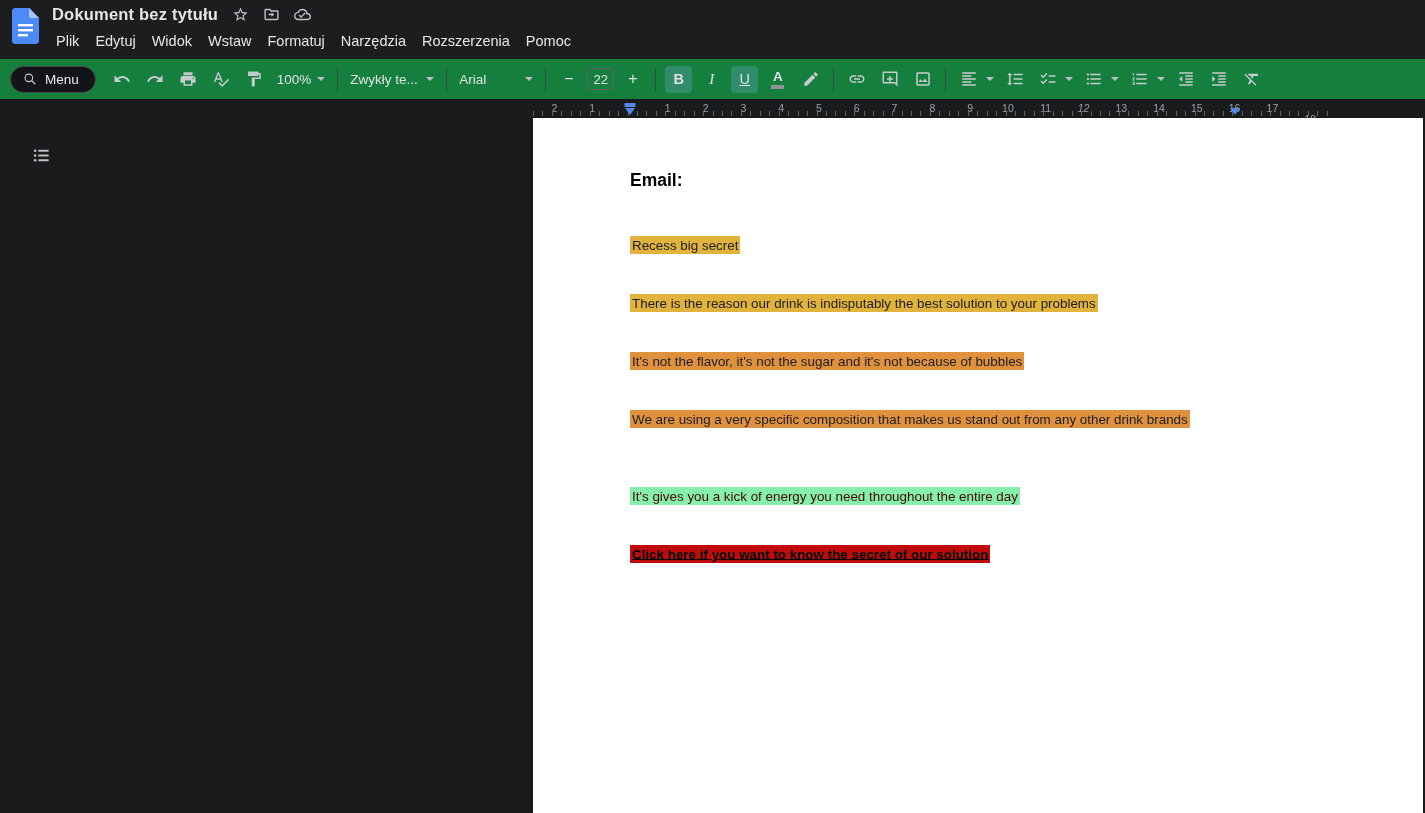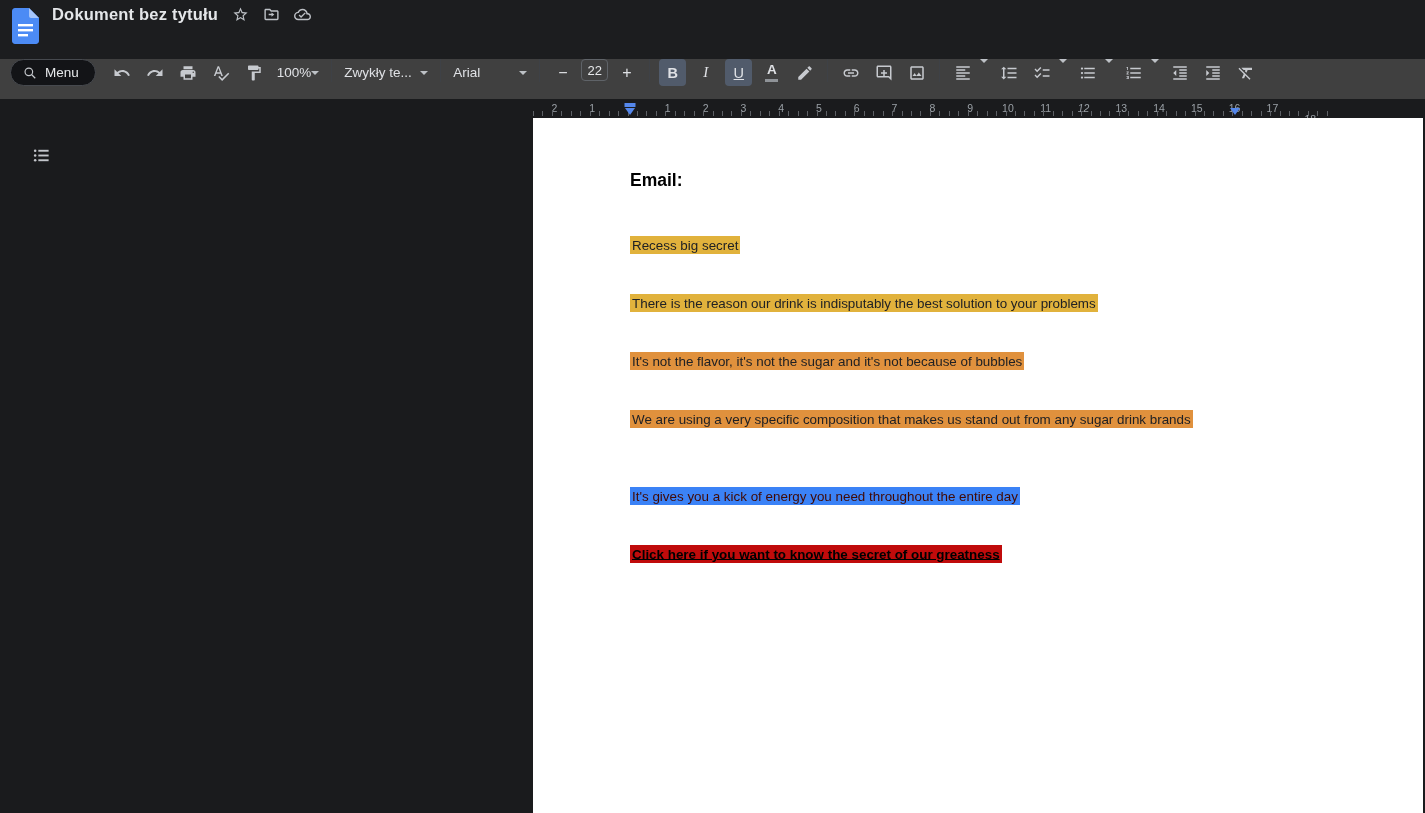--- a/index.html
+++ b/index.html
@@ -11,32 +11,32 @@
   .header { position:absolute; left:0; top:0; width:100%; height:59px; background:#1c1d1f; }
   .logo { position:absolute; left:12px; top:8px; width:27px; height:36px; }
   .title-row { position:absolute; left:52px; top:5px; display:flex; align-items:center; gap:14px; }
   .doc-title { font-size:16.5px; font-weight:700; color:#e4e6e9; letter-spacing:.2px; }
   .title-ico { width:17px; height:17px; color:#bdc1c6; display:flex; align-items:center; }
   .title-ico svg { width:17px; height:17px; fill:currentColor; }
   .menubar { position:absolute; left:48px; top:30px; display:flex; }
   .menu-item { color:#e4e6e9; font-size:14.5px; padding:3px 8px; border-radius:4px; cursor:default; }
 
   
-  .toolbar { position:absolute; left:0; top:59px; width:100%; height:40px; background:#404040;
-             display:flex; align-items:flex-start; padding:0 10px; }
+  .toolbar { position:absolute; left:0; top:59px; width:100%; height:40px; background:#15803d;
+             display:flex; align-items:center; padding:0 10px; }
   .pill { display:flex; align-items:center; gap:8px; height:27px; padding:0 16px 0 12px;
           background:#131417; border:1px solid #46494e; border-radius:15px; margin-right:10px; }
   .pill .lbl { color:#e6e8ea; font-size:13.5px; }
   .pill svg { width:14px; height:14px; stroke:#c6c9cd; fill:none; stroke-width:2; }
   .tbtn { min-width:27px; height:27px; border-radius:4px; display:flex; align-items:center;
           justify-content:center; margin:0 3px; color:#c7cacf; cursor:default; }
   .tbtn svg { width:18px; height:18px; fill:currentColor; }
   .tbtn.active { background:rgba(138,180,248,0.24); color:#dbe6fb; }
   .tsep { width:1px; height:23px; background:#3e4146; margin:0 6px; }
-  .tdrop { display:flex; align-items:center; gap:0; padding:0 6px; height:27px; border-radius:4px; }
+  .tdrop { display:flex; align-items:center; gap:6px; padding:0 6px; height:27px; border-radius:4px; }
   .tdrop .lbl { color:#dfe1e5; font-size:13.5px; }
   .caret { width:0; height:0; border-left:4px solid transparent; border-right:4px solid transparent;
            border-top:4.5px solid #bdc1c6; }
   .fontsize-box { width:27px; height:22px; border:1px solid #5f6368; border-radius:4px;
                   color:#e6e8ea; font-size:13px; display:flex; align-items:center; justify-content:center;
                   margin:0 2px; }
   .glyph { font-size:14.5px; color:#dfe1e5; }
   .b-glyph { font-weight:800; }
   .i-glyph { font-style:italic; font-family:"Liberation Serif", serif; font-size:15px; }
   .u-glyph { text-decoration:underline; }
@@ -92,20 +92,31 @@
         <svg viewBox="0 0 24 24">
             <path d="M20 6h-8l-2-2H4c-1.1 0-2 .9-2 2v12c0 1.1.9 2 2 2h16c1.1 0 2-.9 2-2V8c0-1.1-.9-2-2-2zm0 12H4V6h5.17l2 2H20v10zm-8-3v-2H8v-2h4V9l4 3-4 3z"></path>
           </svg>
       </span>
       <span class="title-ico">
         <svg viewBox="0 0 24 24">
             <path d="M19.35 10.04C18.67 6.59 15.64 4 12 4 9.11 4 6.6 5.64 5.35 8.04 2.34 8.36 0 10.91 0 14c0 3.31 2.69 6 6 6h13c2.76 0 5-2.24 5-5 0-2.64-2.05-4.78-4.65-4.96zM19 18H6c-2.21 0-4-1.79-4-4s1.79-4 4-4h.71C7.37 7.69 9.48 6 12 6c3.04 0 5.5 2.46 5.5 5.5v.5H19c1.66 0 3 1.34 3 3s-1.34 3-3 3zm-9-1l-3.5-3.5 1.41-1.41L10 14.17 15.18 9l1.41 1.41L10 17z"></path>
           </svg>
       </span>
     </div>
+    <div class="menubar">
+
+    <span class="menu-item">Plik</span>
+        <span class="menu-item">Edytuj</span>
+        <span class="menu-item">Widok</span>
+        <span class="menu-item">Wstaw</span>
+        <span class="menu-item">Formatuj</span>
+        <span class="menu-item">Narzędzia</span>
+        <span class="menu-item">Rozszerzenia</span>
+        <span class="menu-item">Pomoc</span>
+      </div>
   </div>
 
   <div class="toolbar">
     <div class="pill">
       <svg viewBox="0 0 24 24">
           <circle cx="10" cy="10" r="6.5"></circle>
           <line x1="15" y1="15" x2="21" y2="21"></line>
         </svg>
       <span class="lbl">Menu</span>
     </div>
@@ -307,27 +318,27 @@
 
           <p class="doc-para" style="top: 175px;">
             <span class="hl" style="background-color: rgb(225, 178, 60); color: rgb(32, 33, 36);">There is the reason our drink is indisputably the best solution to your problems</span>
           </p>
 
           <p class="doc-para" style="top: 233px;">
             <span class="hl" style="background-color: rgb(224, 145, 61); color: rgb(32, 33, 36);">It's not the flavor, it's not the sugar and it's not because of bubbles</span>
           </p>
 
           <p class="doc-para" style="top: 291px; width: 566px;">
-            <span class="hl" style="background-color: rgb(224, 145, 61); color: rgb(32, 33, 36);">We are using a very specific composition that makes us stand out from any sugar drink brands</span>
+            <span class="hl" style="background-color: rgb(224, 145, 61); color: rgb(32, 33, 36);">We are using a very specific composition that makes us stand out from any other drink brands</span>
           </p>
 
           <p class="doc-para" style="top: 368px;">
-            <span class="hl" style="background-color: #3b82f6; color: rgb(65, 10, 4);">It's gives you a kick of energy you need throughout the entire day</span>
+            <span class="hl" style="background-color: #86efac; color: rgb(65, 10, 4);">It's gives you a kick of energy you need throughout the entire day</span>
           </p>
 
           <p class="doc-para" style="top: 426px;">
-            <span class="hl" style="background-color: rgb(192, 11, 11); color: rgb(0, 0, 0); font-weight: 700; text-decoration: underline;">Click here if you want to know the secret of our greatness</span>
+            <span class="hl" style="background-color: rgb(192, 11, 11); color: rgb(0, 0, 0); font-weight: 700; text-decoration: underline;">Click here if you want to know the secret of our solution</span>
           </p>
         </div>
     </div>
   </div>
 
 </div>
 
 </body></html>

